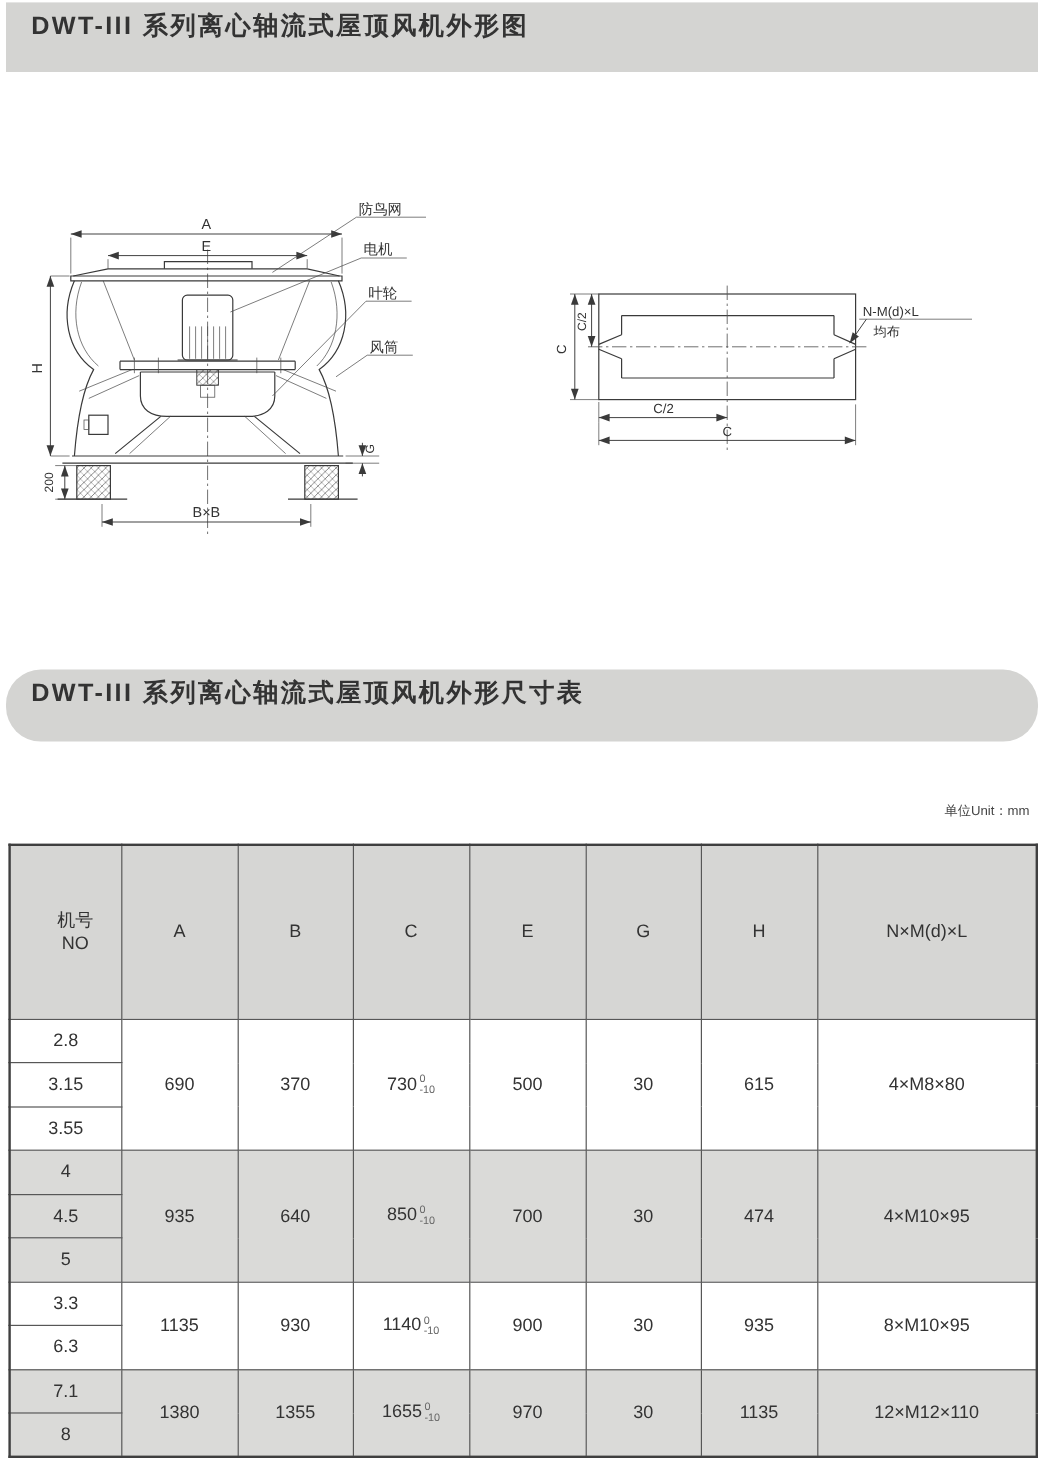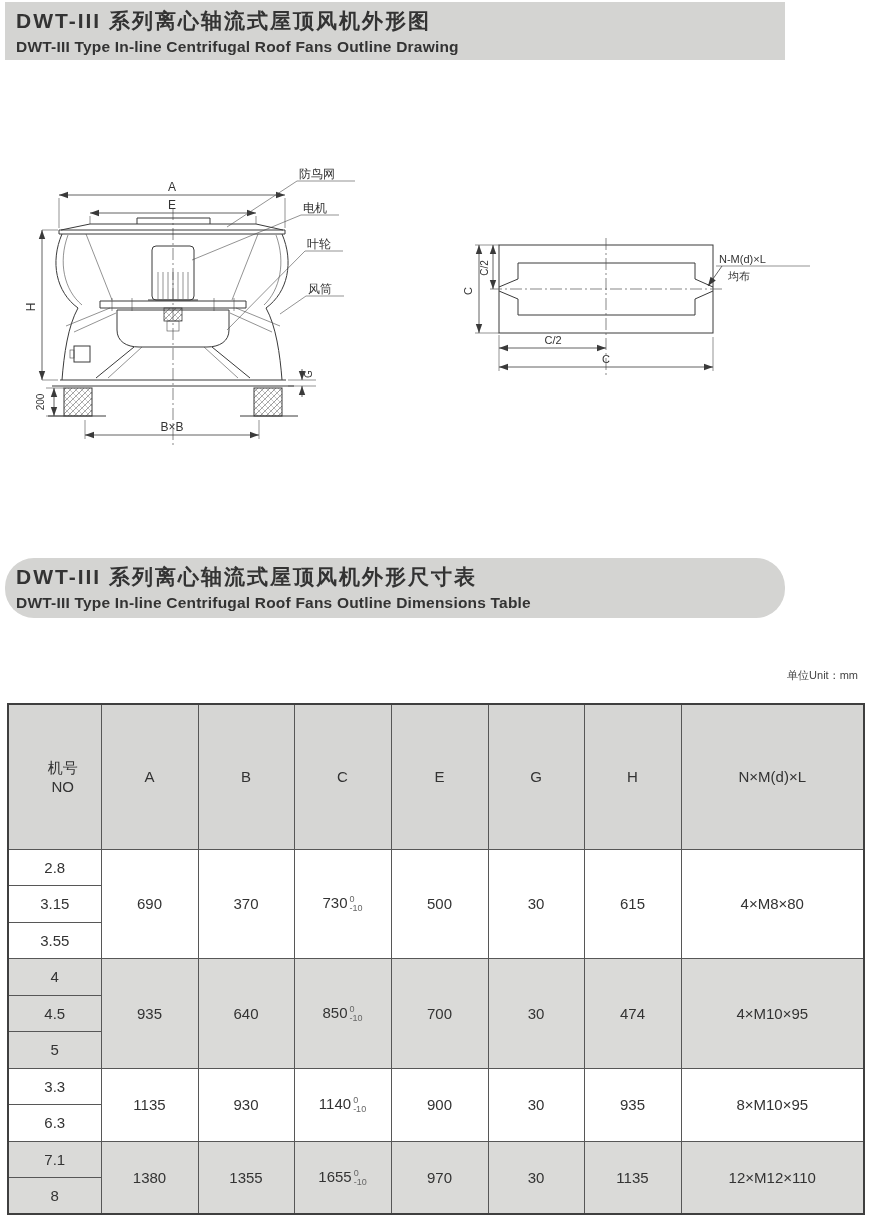--- a/index.html
+++ b/index.html
@@ -1,19 +1,19 @@
 <!DOCTYPE html>
 <html><head>
 <meta charset="utf-8">
 <style>
   html,body{margin:0;padding:0;background:#fff;}
   .page{position:relative;width:870px;height:1222px;background:#ffffff;overflow:hidden;
         font-family:"Liberation Sans",sans-serif;color:#2e2e2e;}
-  .titlebar{position:absolute;left:5px;width:780px;height:58px;background:#d4d4d2;
-            box-sizing:border-box;padding:5px 0 0 11px;}
+  .titlebar{position:absolute;left:5px;width:860px;height:58px;background:#d4d4d2;
+            box-sizing:border-box;padding:5px 0 0 21px;}
   .t-zh{font-size:21px;font-weight:bold;letter-spacing:2px;color:#333;}
   .t-en{font-size:15.5px;font-weight:bold;margin-top:3px;color:#333;letter-spacing:0.2px;}
   .unit-note{position:absolute;top:668px;right:12px;font-size:11px;color:#444;}
   svg{position:absolute;}
   svg text{font-family:"Liberation Sans",sans-serif;fill:#333;}
   .ln{stroke:#3a3a3a;stroke-width:1;fill:none;}
   .thin{stroke:#4a4a4a;stroke-width:0.6;fill:none;}
   .dim{stroke:#3a3a3a;stroke-width:0.8;fill:none;}
   .cl{stroke:#555;stroke-width:0.7;fill:none;stroke-dasharray:12 3 2 3;}
   .dims-table{position:absolute;left:7px;top:703px;width:856px;border-collapse:collapse;
@@ -29,21 +29,20 @@
   .tol{display:inline-block;vertical-align:middle;margin-left:2px;text-align:left;}
   .tol span{display:block;font-size:9px;line-height:9px;color:#666;}
 </style>
 </head>
 <body>
 
 <div class="page">
 
   <div class="titlebar" style="top:2px;">
     <div class="t-zh">DWT-III 系列离心轴流式屋顶风机外形图</div>
-    <div class="t-en">DWT-III Type In-line Centrifugal Roof Fans Outline Drawing</div>
   </div>
 
   <svg style="left:22px;top:150px;" width="335" height="310" viewBox="0 0 335 310">
     <defs>
       <marker id="arr" viewBox="0 0 10 8" markerWidth="10" markerHeight="8" refX="9.5" refY="4" orient="auto-start-reverse" markerUnits="userSpaceOnUse">
         <path d="M0.5,0.8 L9.5,4 L0.5,7.2 Z" fill="#3a3a3a"></path>
       </marker>
       <pattern id="hatch" patternUnits="userSpaceOnUse" width="6" height="6">
         <path d="M0,6 L6,0" stroke="#555" stroke-width="0.6"></path>
         <path d="M0,0 L6,6" stroke="#777" stroke-width="0.4"></path>
@@ -189,21 +188,20 @@
     <g>
       <path class="thin" d="M256,41 H350"></path>
       <path class="dim" d="M262,41 L248,61" marker-end="url(#arr)"></path>
       <text x="259" y="38" font-size="11">N-M(d)×L</text>
       <text x="268" y="55" font-size="11">均布</text>
     </g>
   </svg>
 
   <div class="titlebar" style="top:558px;height:60px;border-radius:29px;">
     <div class="t-zh">DWT-III 系列离心轴流式屋顶风机外形尺寸表</div>
-    <div class="t-en">DWT-III Type In-line Centrifugal Roof Fans Outline Dimensions Table</div>
   </div>
 
   <div class="unit-note">单位Unit：mm</div>
 
   <table class="dims-table">
     <colgroup>
       <col style="width:93px;">
         <col style="width:97px;">
         <col style="width:96px;">
         <col style="width:97px;">

